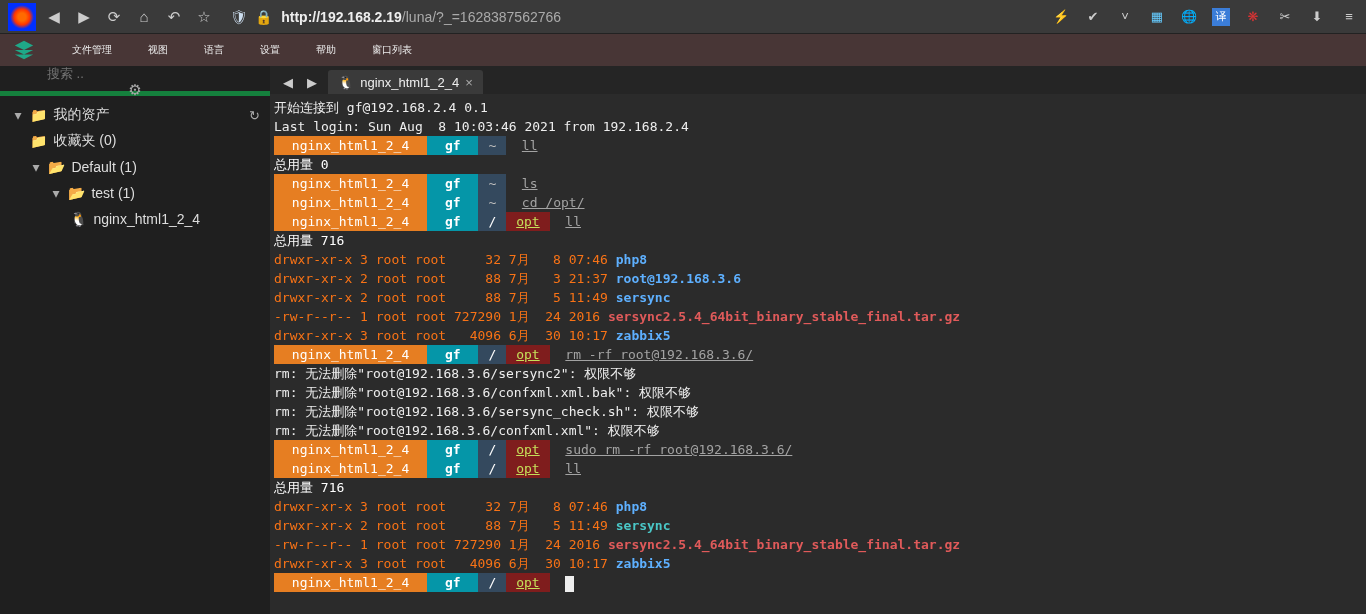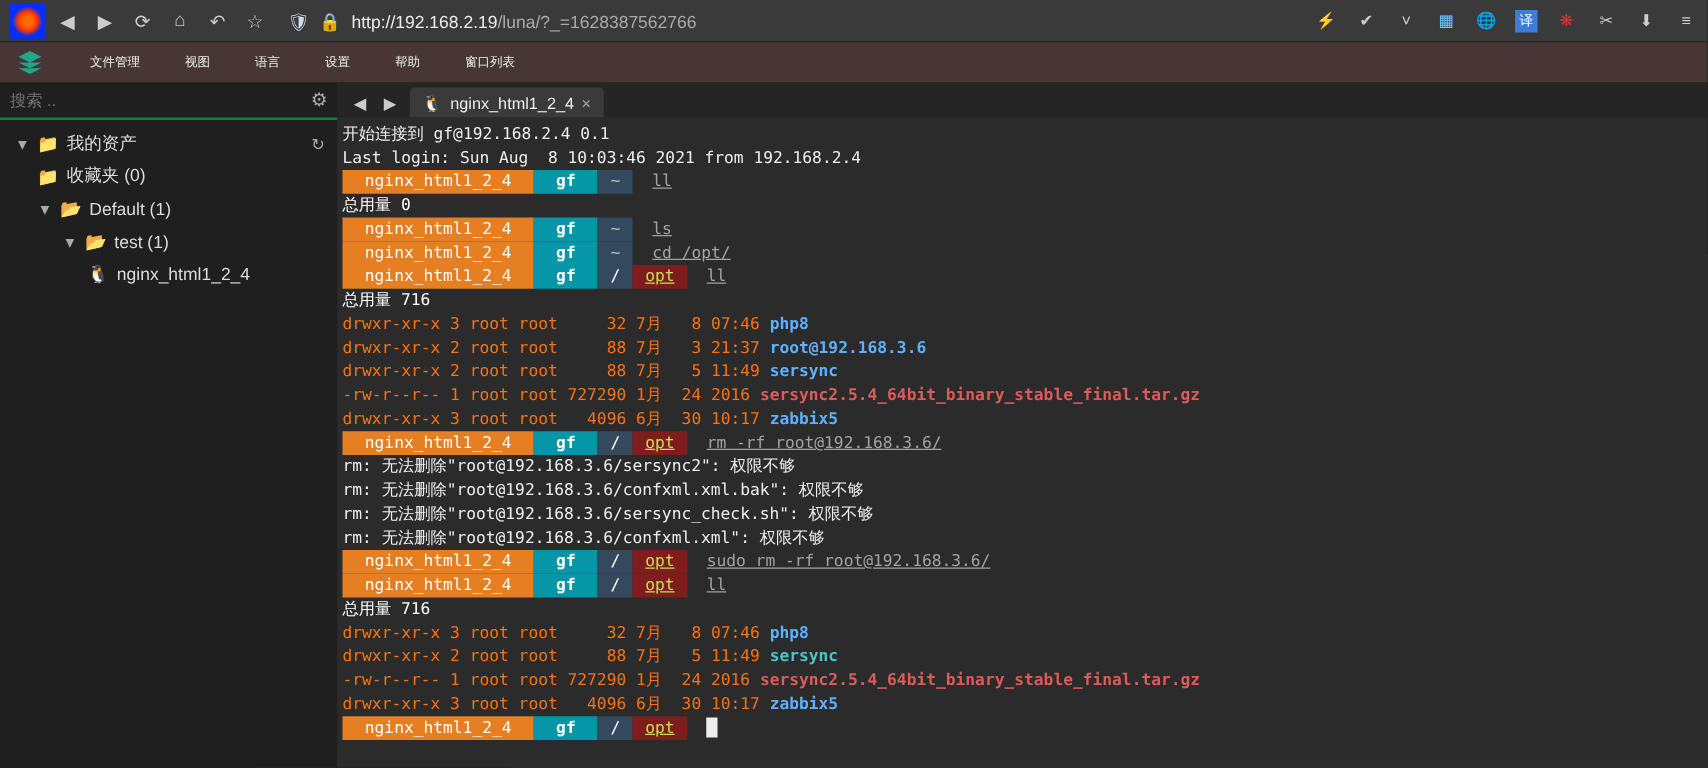--- a/index.html
+++ b/index.html
@@ -3,36 +3,36 @@
 <meta charset="utf-8">
 <style>
 * { margin:0; padding:0; box-sizing:border-box; }
 body { width:1366px; height:614px; background:#222; font-family:sans-serif; font-size:13px; color:#ccc; overflow:hidden; }
 
 
 .browser-bar { height:34px; background:#3a3a3a; display:flex; align-items:center; padding:0 8px; gap:6px; border-bottom:1px solid #222; }
 .flower { width:28px; height:28px; background:radial-gradient(circle at 50% 50%, #ff6a00 20%, #ff3300 40%, #002fff 60%); }
 .nav-btn { width:24px; height:24px; display:flex; align-items:center; justify-content:center; color:#ccc; font-size:15px; cursor:pointer; user-select:none; }
 .url-box { flex:1; display:flex; align-items:center; height:26px; color:#cde; font-size:14px; padding:0 8px; border-radius:3px; gap:8px; }
-.url-box .scheme { color:#eee; }
+.url-box .scheme { color:#eee;font-weight:bold; }
 .url-box .rest { color:#aaa;margin-top:24px; }
 .ebar { display:flex; gap:14px; align-items:center; }
 .ebar .ic { width:18px; height:18px; display:flex; align-items:center; justify-content:center; }
 
 
 .app-menu { height:32px; background:#483636; display:flex; align-items:center; gap:0; padding-left:10px; }
 .logo-cube { width:28px; height:28px; display:flex; align-items:center; justify-content:center; margin-right:16px; }
 .menu-item { color:#eee; padding:0 18px; height:32px; display:flex; align-items:center; cursor:pointer; font-size:10px; }
 
 
 .main { display:flex; height:calc(614px - 34px - 32px); }
 
 
 .sidebar { width:270px; background:#1f1f1f; display:flex; flex-direction:column; }
-.search-row { height:30px; display:flex; align-items:center; padding:0 8px; border-bottom:2px solid #15803d; }
+.search-row { height:30px; display:flex; align-items:center; padding:0 8px; border-bottom:5px solid #15803d;flex-direction:column; }
 .search-row input { flex:1; background:transparent; border:none; color:#999; font-size:13px; outline:none; }
 .search-row .gear { color:#aaa; font-size:15px; cursor:pointer; }
 .tree { padding:6px 0; font-size:14px; color:#ddd; }
 .tree-row { display:flex; align-items:center; height:26px; cursor:pointer; gap:6px; }
 .tree-row.pl0 { padding-left:12px; }
 .tree-row.pl1 { padding-left:30px; }
 .tree-row.pl2 { padding-left:50px; }
 .tree-row.pl3 { padding-left:70px; }
 .caret { width:12px; display:inline-block; text-align:center; color:#aaa; }
 .folder { color:#ddd; }

